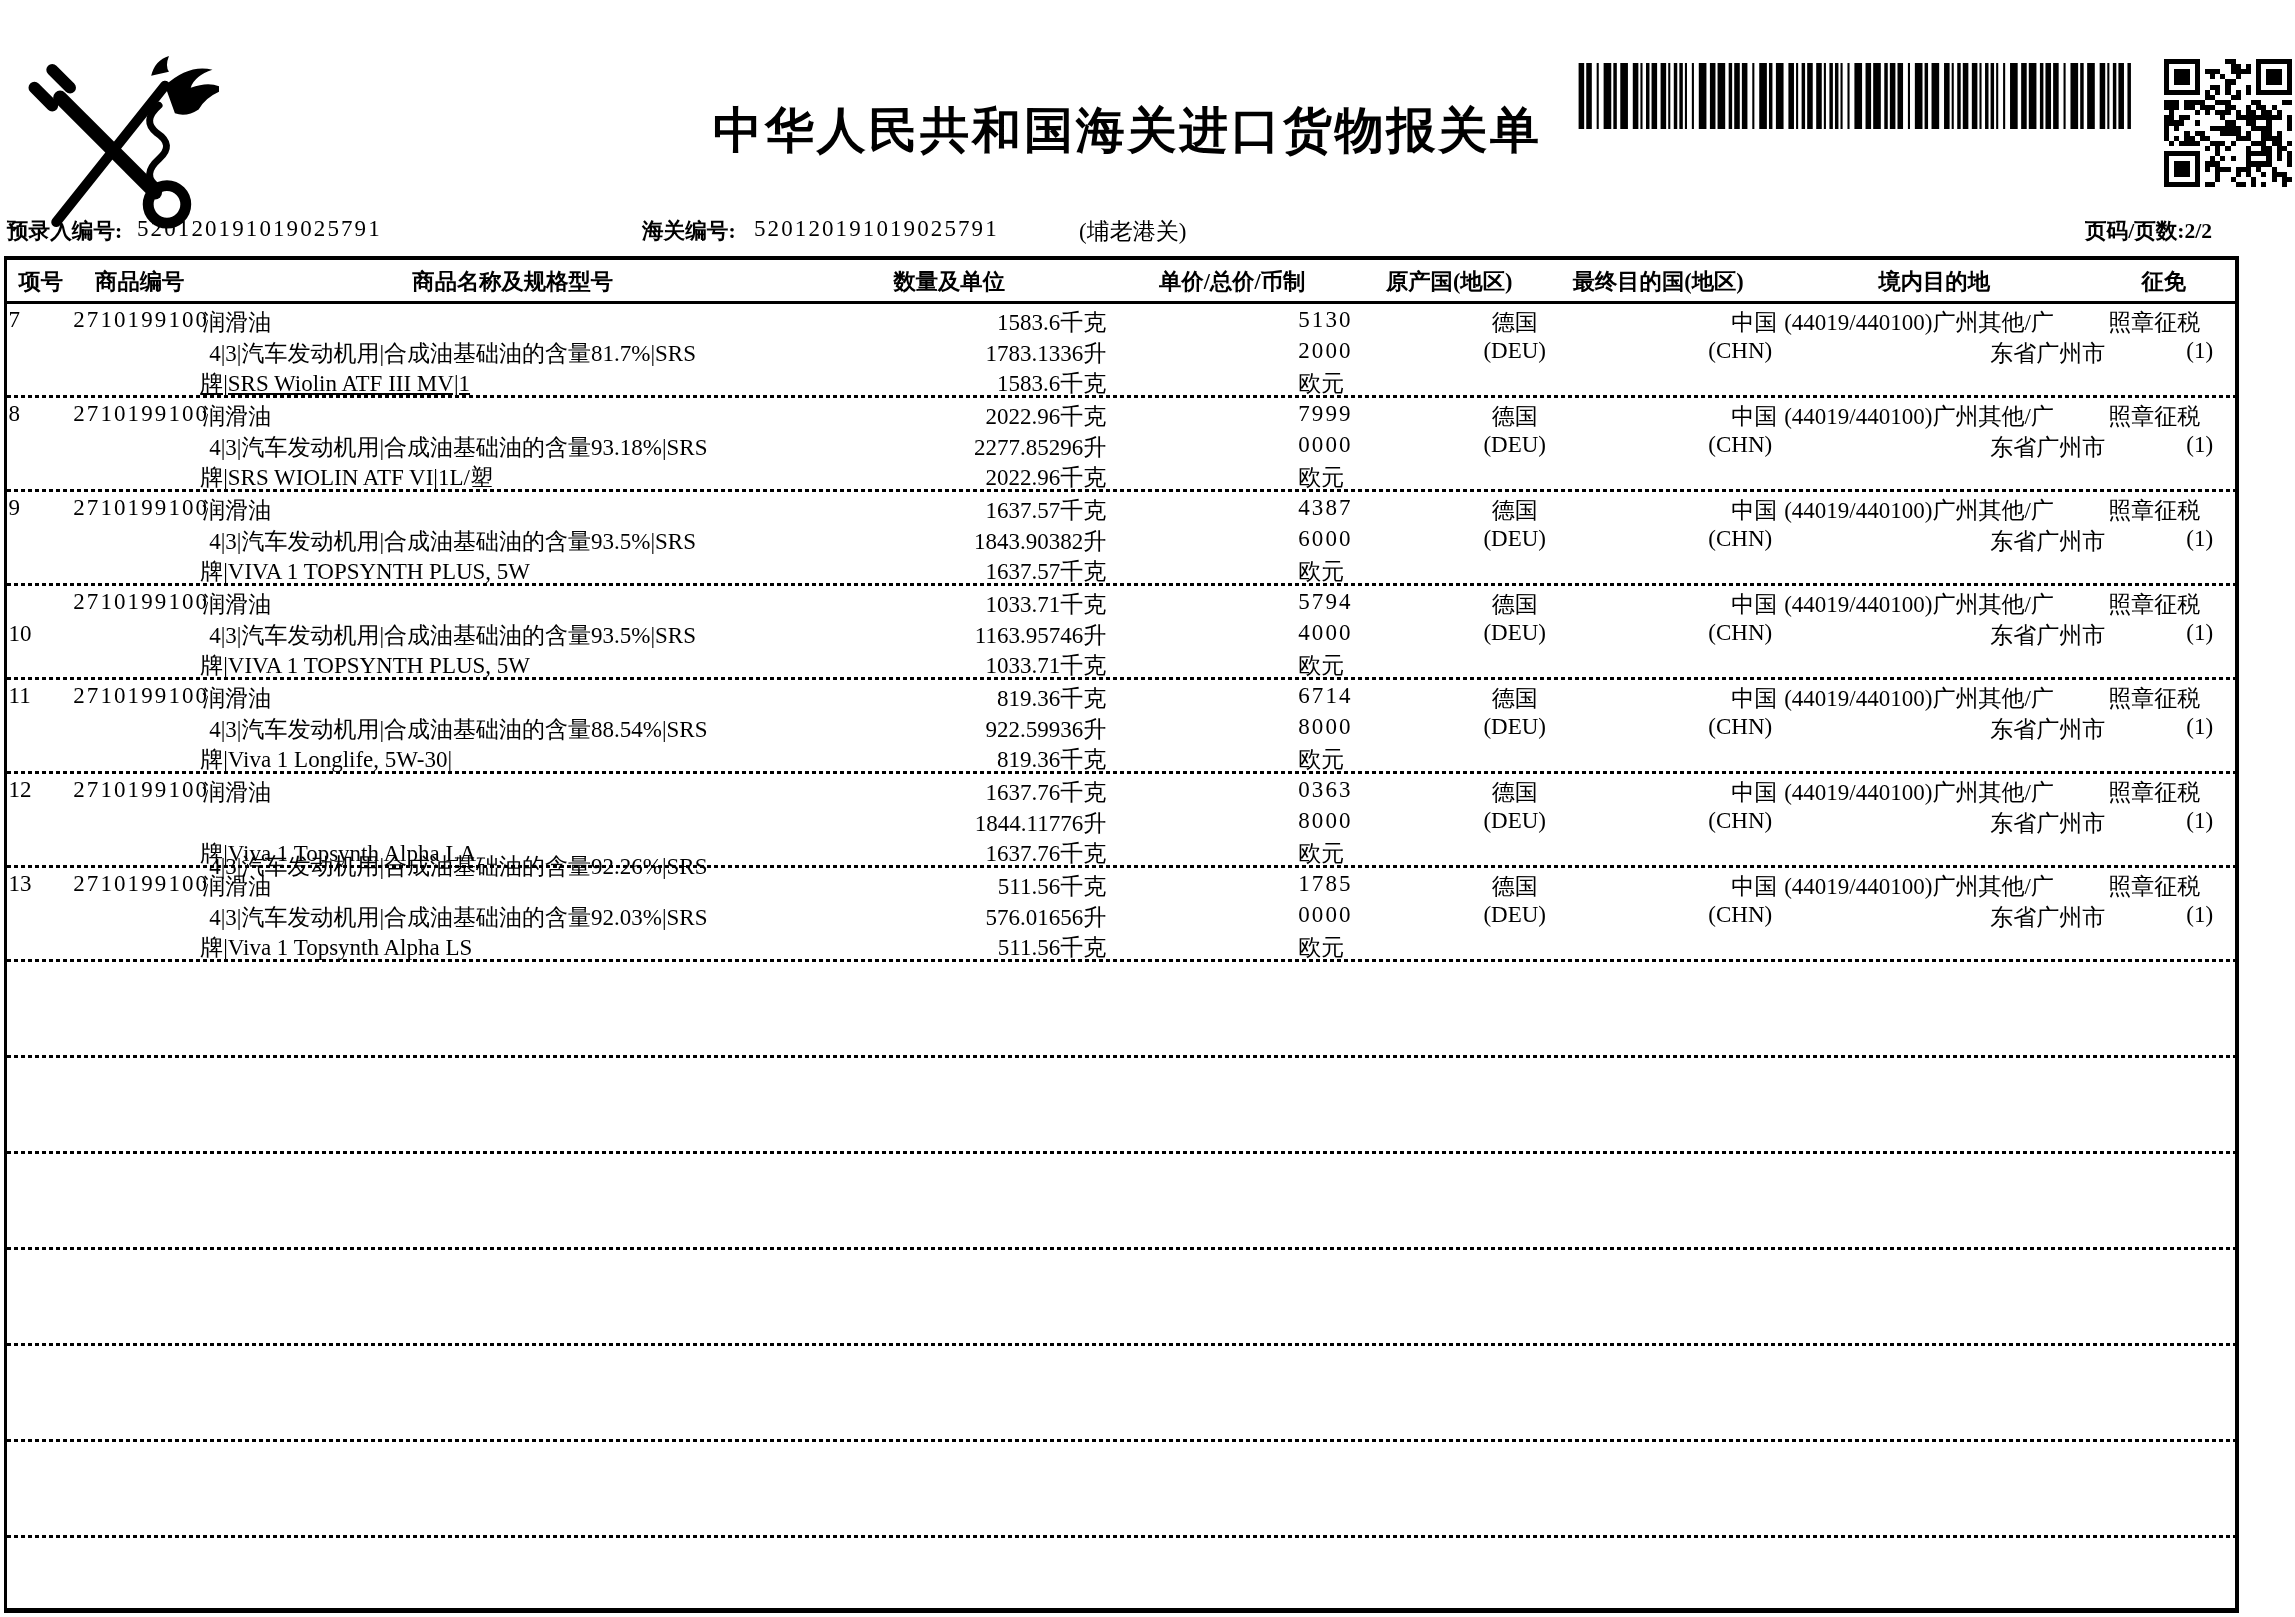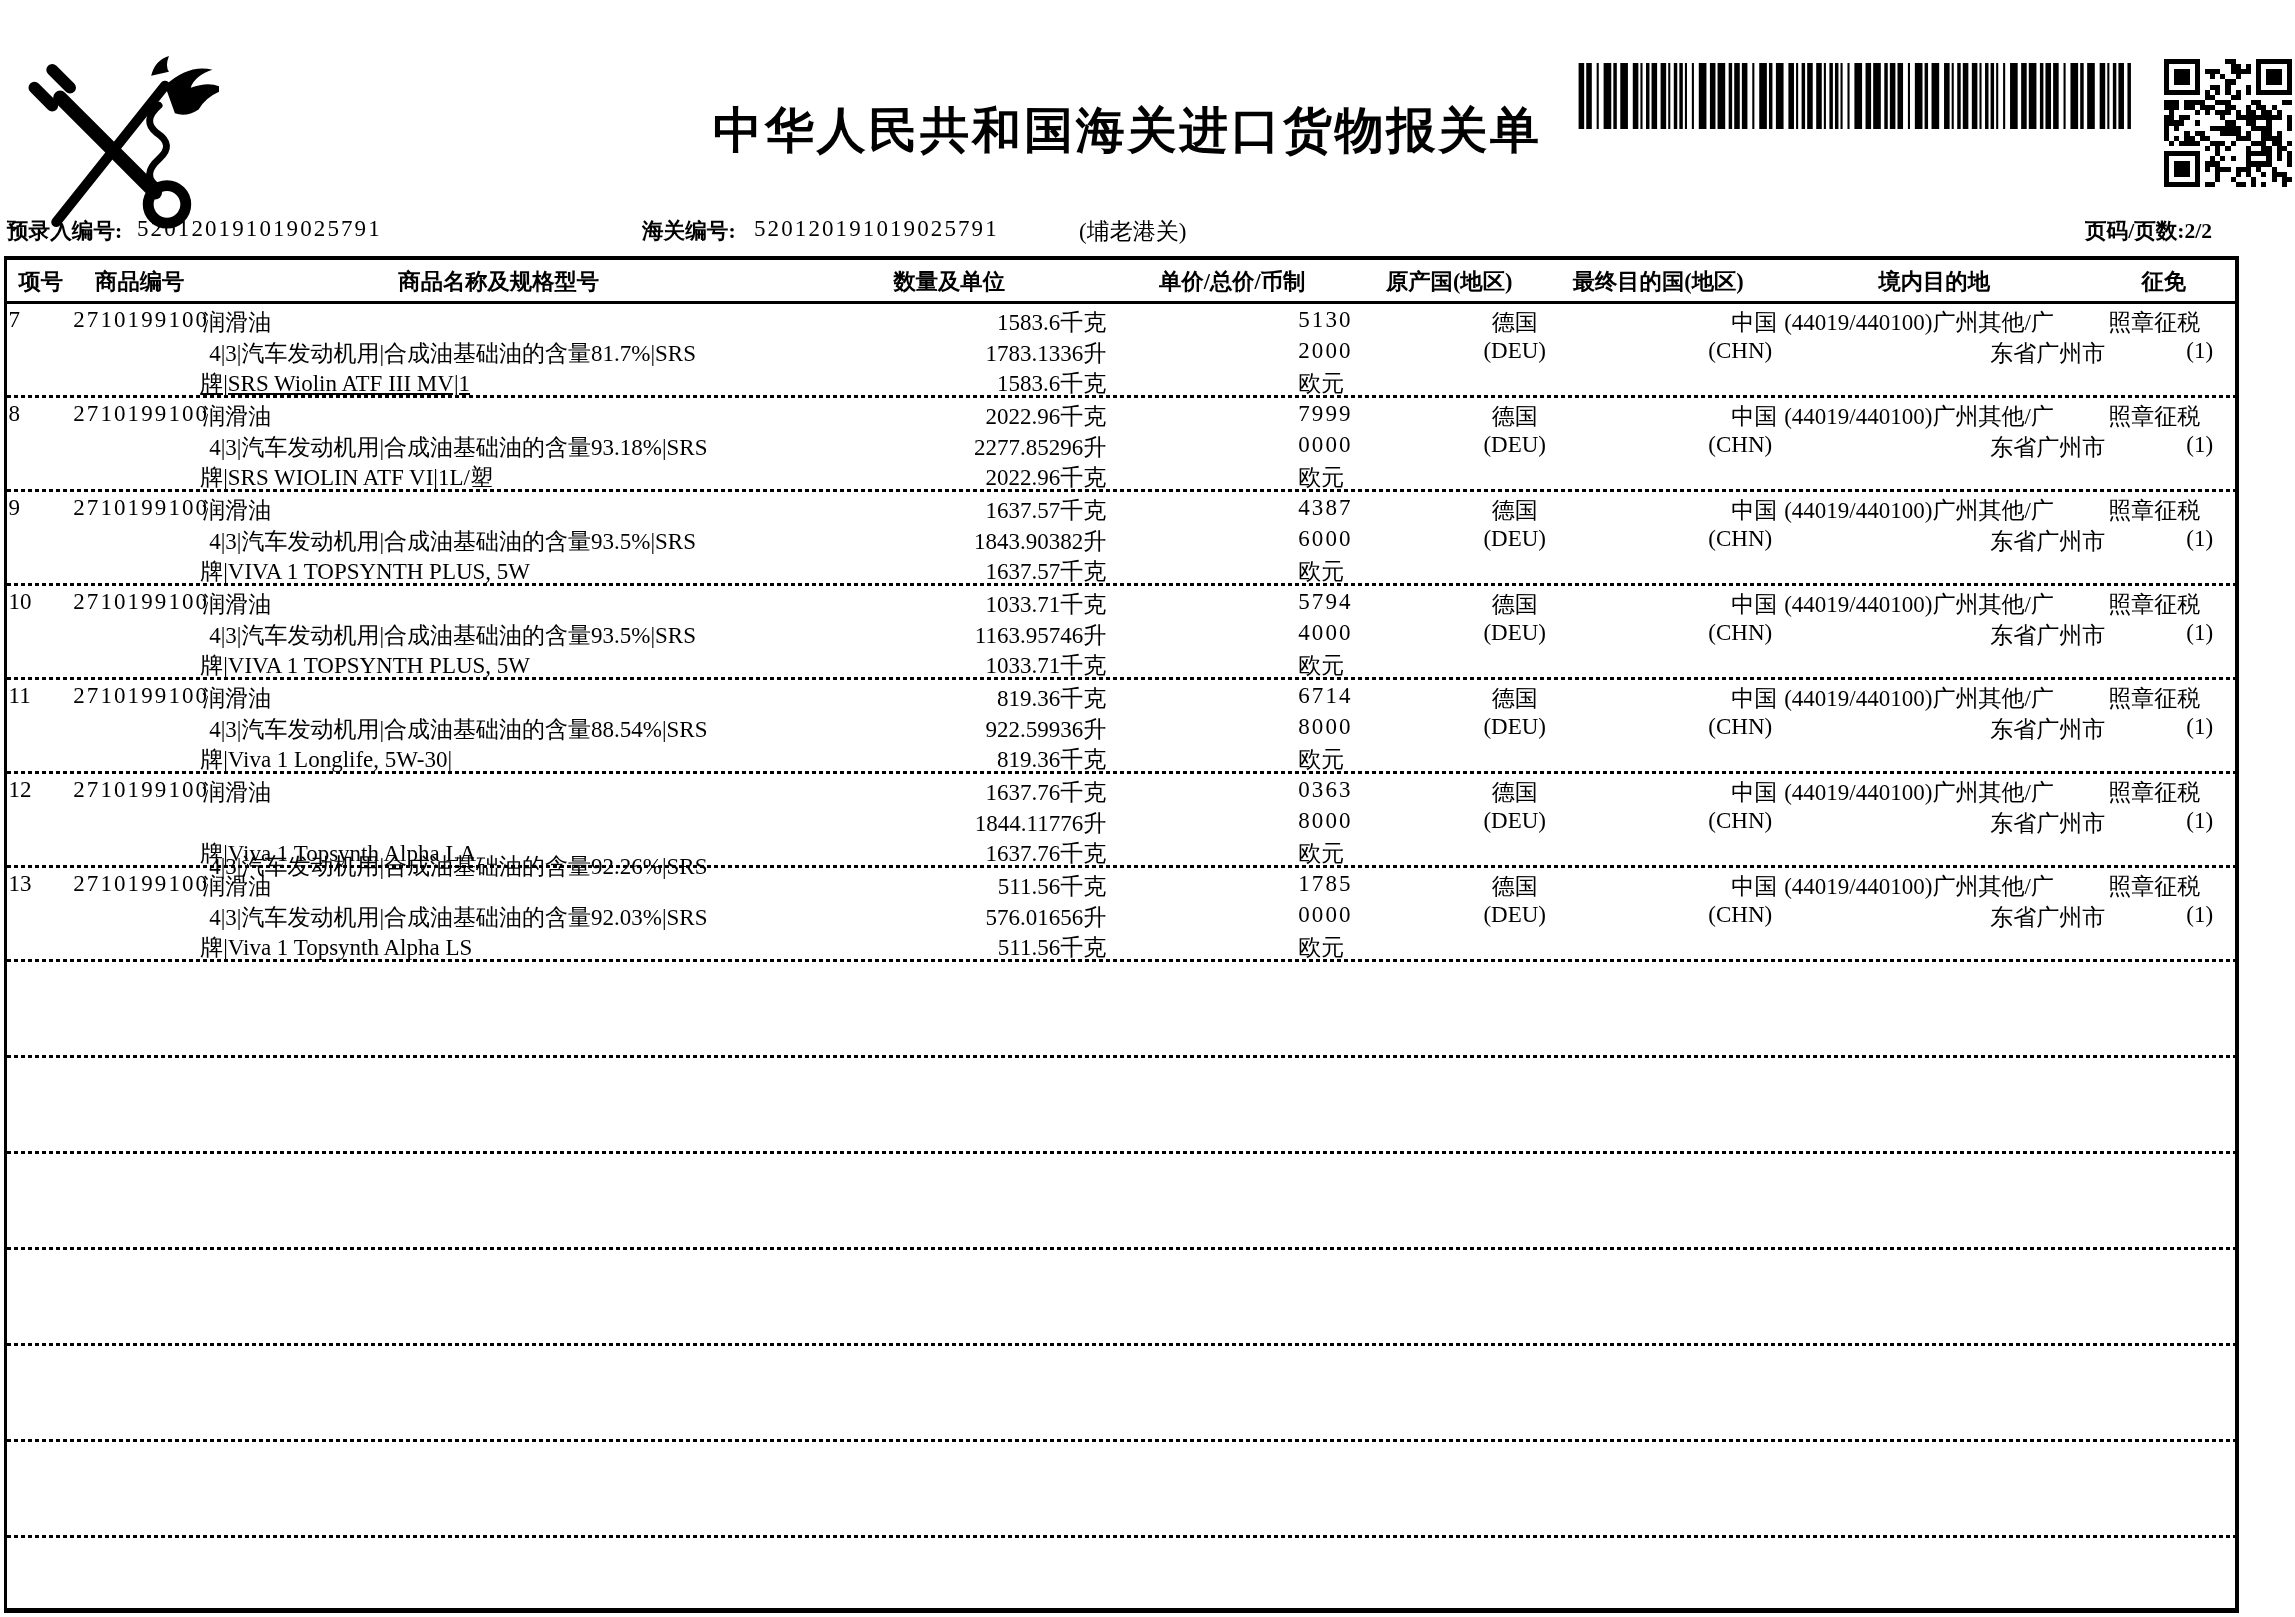--- a/index.html
+++ b/index.html
@@ -360,21 +360,21 @@
     <span class="pos lbl" style="left:642px;">海关编号:</span>
     <span class="pos num" style="left:754px;">520120191019025791</span>
     <span class="pos" style="left:1079px;">(埔老港关)</span>
     <span class="pos lbl" style="left:2085px;">页码/页数:2/2</span>
   </div>
 
   <div class="table">
     <div class="thead">
       <span class="pos" style="left:5.6px;width:56px;">项号</span>
       <span class="pos" style="left:66px;width:133px;">商品编号</span>
-      <span class="pos" style="left:191px;width:601px;">商品名称及规格型号</span>
+      <span class="pos" style="left:205px;width:601px;">商品名称及规格型号</span>
       <span class="pos" style="left:785px;width:314px;">数量及单位</span>
       <span class="pos" style="left:1127px;width:196px;">单价/总价/币制</span>
       <span class="pos" style="left:1358px;width:168px;">原产国(地区)</span>
       <span class="pos" style="left:1553px;width:196px;">最终目的国(地区)</span>
       <span class="pos" style="left:1839px;width:176px;">境内目的地</span>
       <span class="pos" style="left:2105px;width:103px;">征免</span>
     </div>
     <div id="rows">
         <div class="row">
     <span class="pos l1" style="left:1.4px;width:60px;">7</span>
@@ -433,21 +433,21 @@
     <span class="pos l1 c" style="left:1427px;width:161px;">德国</span>
     <span class="pos l2 c" style="left:1427px;width:161px;">(DEU)</span>
     <span class="pos l1 r" style="left:1637px;width:133px;">中国</span>
     <span class="pos l2 r" style="left:1637px;width:128px;">(CHN)</span>
     <span class="pos l1" style="left:1777px;">(44019/440100)广州其他/广</span>
     <span class="pos l2 r" style="left:1777px;width:321px;">东省广州市</span>
     <span class="pos l1" style="left:2101px;">照章征税</span>
     <span class="pos l2 r" style="left:2091px;width:115px;">(1)</span>
   </div>
         <div class="row">
-    <span class="pos l1" style="left:1.4px;width:60px;">10</span>
+    <span class="pos l1" style="left:1.4px;width:60px;margin-top:32px;">10</span>
     <span class="pos l1 num" style="left:66px;width:131px;">2710199100</span>
     <span class="pos l1" style="left:195px;">润滑油</span>
     <span class="pos l2" style="left:202px;">4|3|汽车发动机用|合成油基础油的含量93.5%|SRS</span>
     <span class="pos l3" style="left:193px;">牌|VIVA 1 TOPSYNTH PLUS, 5W</span>
     <span class="pos l1 r" style="left:785px;width:314px;">1033.71千克</span>
     <span class="pos l2 r" style="left:785px;width:314px;">1163.95746升</span>
     <span class="pos l3 r" style="left:785px;width:314px;">1033.71千克</span>
     <span class="pos l1 num" style="left:1291px;">5794</span>
     <span class="pos l2 num" style="left:1291px;">4000</span>
     <span class="pos l3" style="left:1291px;">欧元</span>

